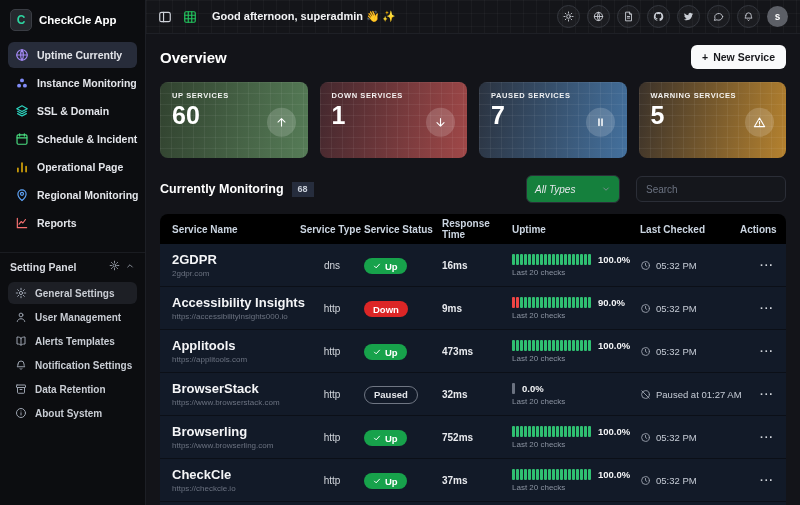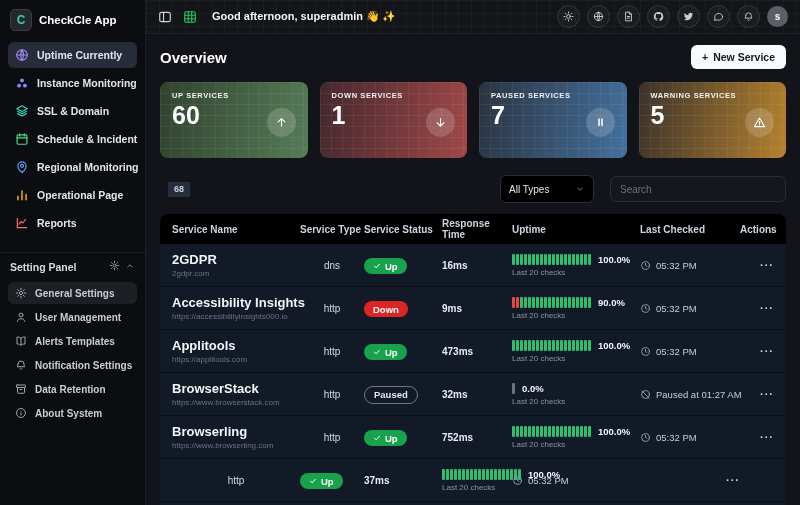--- a/index.html
+++ b/index.html
@@ -46,23 +46,23 @@
     background-image:linear-gradient(rgba(255,255,255,.055) 1px,transparent 1px),linear-gradient(90deg,rgba(255,255,255,.055) 1px,transparent 1px);
     background-size:11px 11px;pointer-events:none;}
   .card-label{font-size:7.5px;font-weight:800;letter-spacing:.6px;color:rgba(255,255,255,.92);position:relative;z-index:1;}
   .card-value{font-size:25px;font-weight:800;color:#fff;line-height:1.1;margin-top:2px;position:relative;z-index:1;}
   .card-icon{position:absolute;right:12px;top:50%;transform:translateY(-42%);width:29px;height:29px;border-radius:50%;background:rgba(255,255,255,.17);display:flex;align-items:center;justify-content:center;color:#fff;z-index:1;}
   
   .mon-row{display:flex;align-items:center;margin-bottom:11px;}
   .mon-title{font-size:12.5px;font-weight:800;color:#fff;}
   .mon-badge{margin-left:8px;background:#262d3d;color:#c9cfd9;font-size:9px;font-weight:700;padding:2.5px 6px;border-radius:0;}
   .mon-controls{margin-left:auto;display:flex;gap:16px;align-items:center;}
-  .type-select{width:76px;height:26px;border:1px solid #2b2e37;border-radius:6px;background:#000000;display:flex;align-items:center;justify-content:space-between;padding:0 8px;font-size:10px;color:#e5e7eb;cursor:pointer;}
+  .type-select{width:76px;height:26px;border:1px solid #2b2e37;border-radius:6px;background:#15803d;display:flex;align-items:center;justify-content:space-between;padding:0 8px;font-size:10px;color:#e5e7eb;cursor:pointer;font-style:italic;}
   .type-select .chev{color:#8b919c;display:flex;}
-  .search-input{width:176px;height:26px;box-sizing:border-box;border:1px solid #2b2e37;border-radius:6px;background:#15171c;color:#e5e7eb;font-size:10px;padding:0 9px;font-family:inherit;outline:none;}
+  .search-input{width:150px;height:26px;box-sizing:border-box;border:1px solid #2b2e37;border-radius:6px;background:#15171c;color:#e5e7eb;font-size:10px;padding:0 9px;font-family:inherit;outline:none;}
   .search-input::placeholder{color:#6b7280;}
   
   .table{border-radius:8px 8px 0 0;overflow:hidden;flex:1;display:flex;flex-direction:column;}
   .thead,.trow{display:grid;grid-template-columns:128px 64px 78px 70px 128px 100px 1fr;align-items:center;padding:0 12px;}
   .thead{background:#000000;height:30px;flex-shrink:0;font-size:10px;font-weight:700;color:#cbd5e1;}
   .th-actions{text-align:center;}
   .trow{background:#121a28;height:42px;flex-shrink:0;border-bottom:1.5px solid #0b0f17;}
   .svc-name{font-size:13px;font-weight:700;color:#f4f5f7;white-space:nowrap;}
   .svc-url{font-size:8px;color:#6b7280;margin-top:2.5px;white-space:nowrap;}
   .svc-type{font-size:10px;color:#d3d7dd;text-align:center;}
@@ -124,35 +124,35 @@
       <div class="nav-item">
     <span class="nav-icon" style="color:#4ade80">
           <svg width="14" height="14" viewBox="0 0 24 24" fill="none" stroke="currentColor" stroke-width="2" stroke-linecap="round" stroke-linejoin="round">
             <rect x="3.5" y="5" width="17" height="16" rx="2"></rect>
             <path d="M3.5 10h17M8 3v4M16 3v4"></path>
           </svg>
         </span>
     <span>Schedule &amp; Incident</span>
   </div>
       <div class="nav-item">
+    <span class="nav-icon" style="color:#eab308">
+          <svg width="14" height="14" viewBox="0 0 24 24" fill="none" stroke="currentColor" stroke-width="2" stroke-linecap="round" stroke-linejoin="round">
+            <path d="M5 20v-6M12 20V5M19 20v-9" stroke-width="2.6"></path>
+          </svg>
+        </span>
+    <span>Operational Page</span>
+  </div>
+      <div class="nav-item">
     <span class="nav-icon" style="color:#60a5fa">
           <svg width="14" height="14" viewBox="0 0 24 24" fill="none" stroke="currentColor" stroke-width="2" stroke-linecap="round" stroke-linejoin="round">
             <path d="M12 21.5S5 15.8 5 10.3a7 7 0 0 1 14 0c0 5.5-7 11.2-7 11.2z"></path>
             <circle cx="12" cy="10" r="2.6"></circle>
           </svg>
         </span>
     <span>Regional Monitoring</span>
-  </div>
-      <div class="nav-item">
-    <span class="nav-icon" style="color:#eab308">
-          <svg width="14" height="14" viewBox="0 0 24 24" fill="none" stroke="currentColor" stroke-width="2" stroke-linecap="round" stroke-linejoin="round">
-            <path d="M5 20v-6M12 20V5M19 20v-9" stroke-width="2.6"></path>
-          </svg>
-        </span>
-    <span>Operational Page</span>
   </div>
       <div class="nav-item">
     <span class="nav-icon" style="color:#f87171">
           <svg width="14" height="14" viewBox="0 0 24 24" fill="none" stroke="currentColor" stroke-width="2" stroke-linecap="round" stroke-linejoin="round">
             <path d="M4 4v16h16"></path>
             <path d="M7 14l3.5-4.5 3 2.5 4.5-6"></path>
           </svg>
         </span>
     <span>Reports</span>
   </div>
@@ -329,20 +329,21 @@
     <div class="card-icon">
             <svg width="13" height="13" viewBox="0 0 24 24" fill="none" stroke="currentColor" stroke-width="2" stroke-linecap="round" stroke-linejoin="round">
               <path d="M12 4l9.5 16h-19L12 4z"></path>
               <path d="M12 10.5v4M12 17.2h.01"></path>
             </svg>
           </div>
   </div>
       </div>
 
     <div class="mon-row">
+      <span class="mon-title">Currently Monitoring</span>
       <span class="mon-badge">68</span>
       <div class="mon-controls">
         <div class="type-select">
           <span>All Types</span>
           <span class="chev">
               <svg width="10" height="10" viewBox="0 0 24 24" fill="none" stroke="currentColor" stroke-width="2" stroke-linecap="round" stroke-linejoin="round">
                 <path d="M6.5 9.5l5.5 5.5 5.5-5.5"></path>
               </svg>
             </span>
         </div>
@@ -606,20 +607,24 @@
                 <svg width="11" height="11" viewBox="0 0 24 24" fill="none" stroke="currentColor" stroke-width="2" stroke-linecap="round" stroke-linejoin="round">
                   <circle cx="12" cy="12" r="8.5"></circle>
                   <path d="M12 7.5V12l3 2"></path>
                 </svg>
               </span>
       <span>05:32 PM</span>
     </div>
     <div class="actions-cell">···</div>
   </div>
           <div class="trow">
+    <div>
+      <div class="svc-name">CheckCle</div>
+      <div class="svc-url">https://checkcle.io</div>
+    </div>
     <div class="svc-type">http</div>
     <div>
       <span class="pill pill-up">
                 <span style="display:flex">
                   <svg width="8" height="8" viewBox="0 0 24 24" fill="none" stroke="currentColor" stroke-width="2" stroke-linecap="round" stroke-linejoin="round">
                     <path d="M4.5 12.5l5 5 10-11" stroke-width="3"></path>
                   </svg>
                 </span>
                 <span>Up</span>
               </span>

